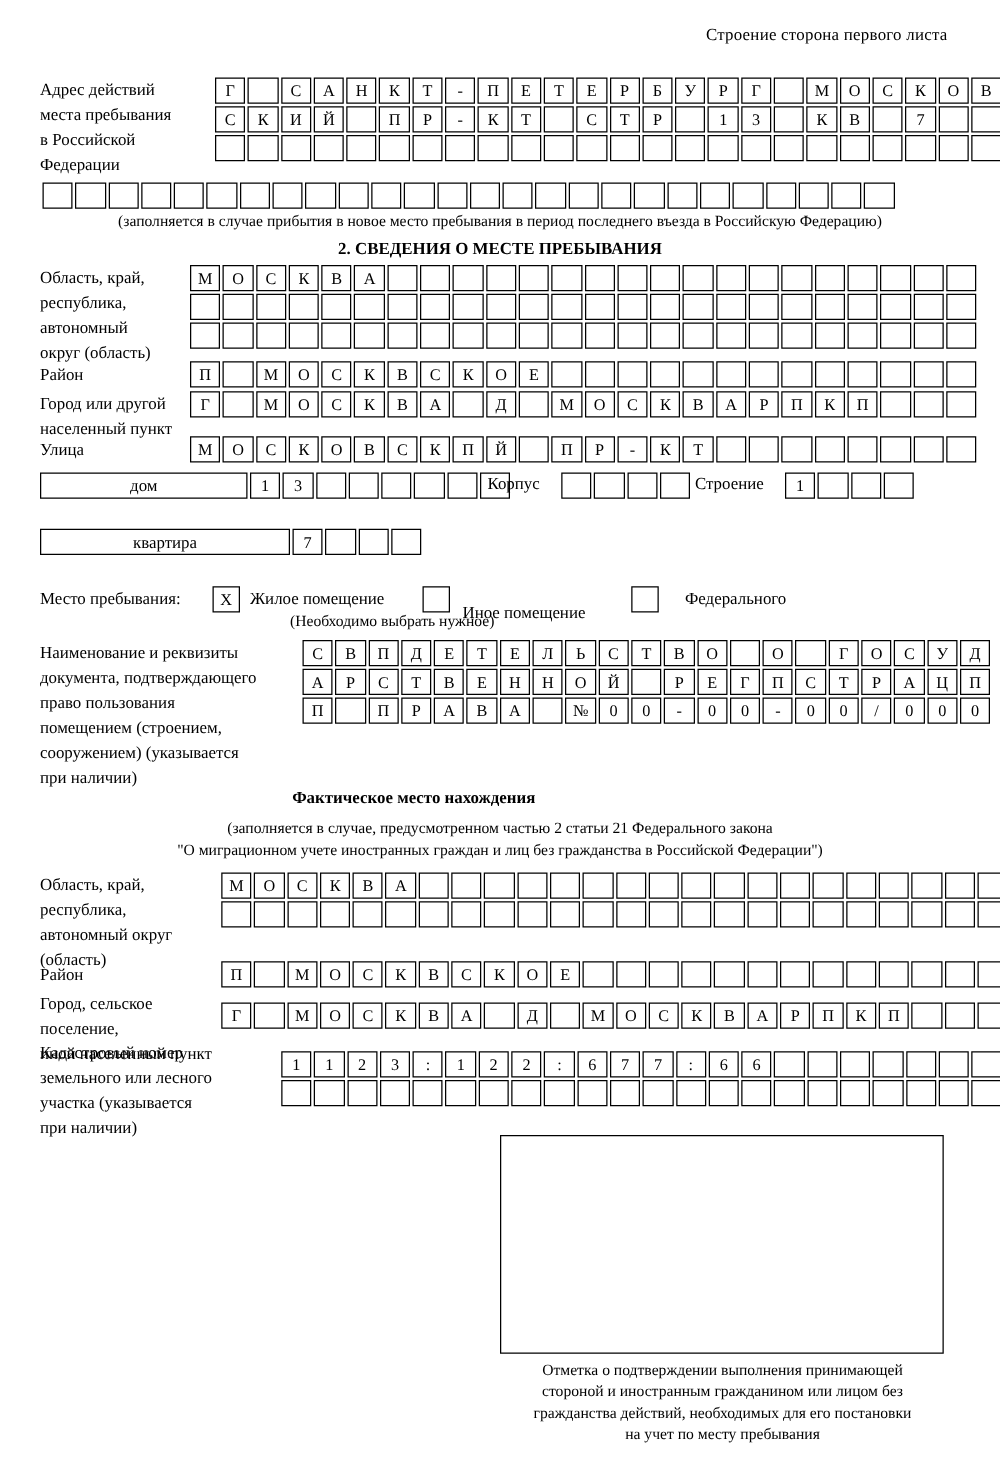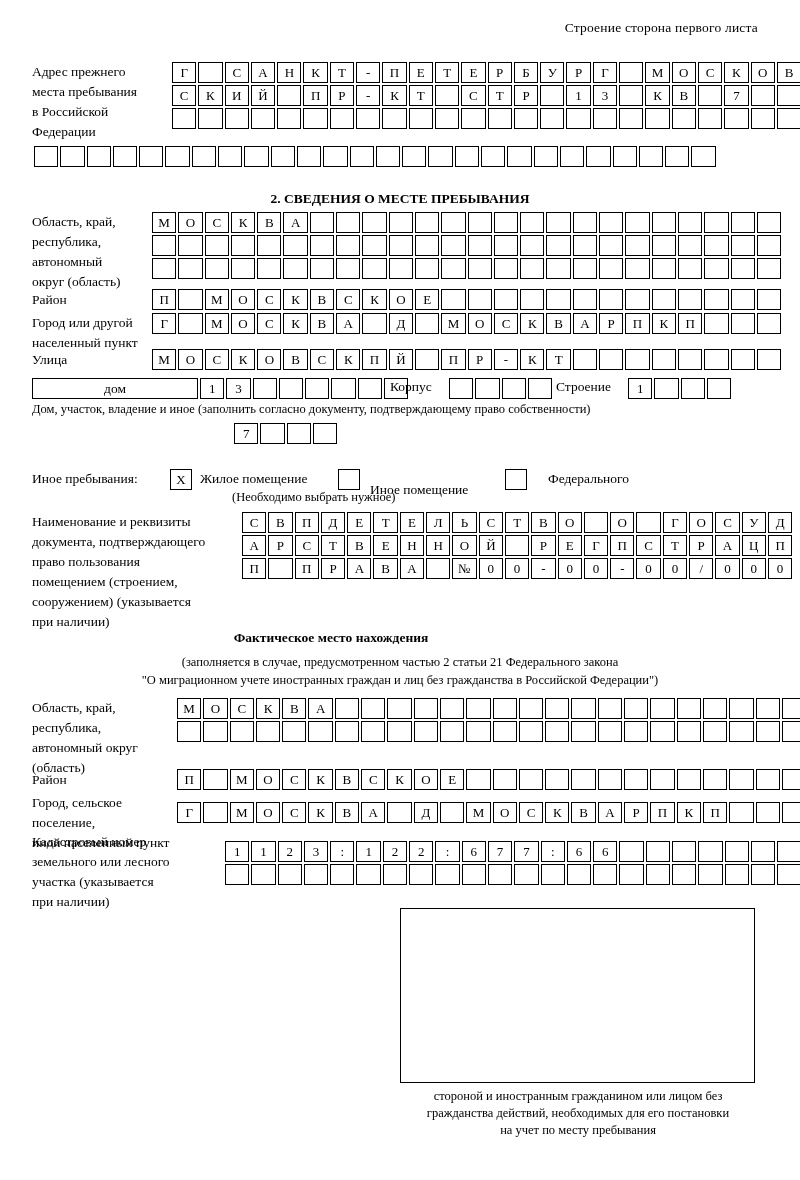--- a/index.html
+++ b/index.html
@@ -99,21 +99,21 @@
   }
 </style>
 </head>
 <body>
 
 <div class="page">
 
   <div class="hdr-right">Строение сторона первого листа</div>
 
   <div class="abs" style="left:32px; top:62px; width:140px;">
-    <div class="lbl">Адрес прежнего
+    <div class="lbl">Адрес действий
 места пребывания
 в Российской
 Федерации</div>
   </div>
 
   <div class="abs" id="prev-rows" style="left:172px; top:62px;">
       <div class="cells">
         <div class="cell" style="width: 24.3px;">Г</div>
         <div class="cell" style="width: 24.3px;"></div>
         <div class="cell" style="width: 24.3px;">С</div>
@@ -216,20 +216,21 @@
         <div class="cell" style="width: 24.3px;"></div>
         <div class="cell" style="width: 24.3px;"></div>
         <div class="cell" style="width: 24.3px;"></div>
         <div class="cell" style="width: 24.3px;"></div>
         <div class="cell" style="width: 24.3px;"></div>
         <div class="cell" style="width: 24.3px;"></div>
         <div class="cell" style="width: 24.3px;"></div>
       </div>
     </div>
 
+  <div class="abs note" style="left:0; top:170px; width:800px;">(заполняется в случае прибытия в новое место пребывания в период последнего въезда в Российскую Федерацию)</div>
 
   <div class="abs center bold" style="left:0; top:191px; width:800px; font-size:13.5px;">2. СВЕДЕНИЯ О МЕСТЕ ПРЕБЫВАНИЯ</div>
 
   <div class="abs" style="left:32px; top:212px; width:130px;">
     <div class="lbl">Область, край,
 республика,
 автономный
 округ (область)</div>
   </div>
   <div class="abs" id="s2-region" style="left:152px; top:212px;">
@@ -431,32 +432,32 @@
   <div class="abs lbl" style="left:556px; top:377px;">Строение</div>
   <div class="abs" id="s2-stroenie" style="left:628px; top:378px;">
       <div class="cells">
         <div class="cell" style="width: 24.3px;">1</div>
         <div class="cell" style="width: 24.3px;"></div>
         <div class="cell" style="width: 24.3px;"></div>
         <div class="cell" style="width: 24.3px;"></div>
       </div>
     </div>
 
-  <div class="abs small" style="left:32px; top:402px;">Дом, участок, владение и иное (заполнить согласно документу, подтверждающему право собственности)</div>
-
+
+  <div class="abs boxwide" style="left:32px; top:423px; width:200px;">квартира</div>
   <div class="abs" id="s2-flat" style="left:234px; top:423px;">
       <div class="cells">
         <div class="cell" style="width: 24.3px;">7</div>
         <div class="cell" style="width: 24.3px;"></div>
         <div class="cell" style="width: 24.3px;"></div>
         <div class="cell" style="width: 24.3px;"></div>
       </div>
     </div>
 
-  <div class="abs lbl" style="left:32px; top:469px;">Иное пребывания:</div>
+  <div class="abs lbl" style="left:32px; top:469px;">Место пребывания:</div>
   <div class="abs checkbox" style="left:170px; top:469px;">X</div>
   <div class="abs lbl" style="left:200px; top:469px;">Жилое помещение</div>
   <div class="abs checkbox" style="left:338px; top:469px;"></div>
   <div class="abs lbl" style="left:370px; top:480px;">Иное помещение</div>
   <div class="abs checkbox" style="left:505px; top:469px;"></div>
   <div class="abs lbl" style="left:548px; top:469px;">Федерального</div>
   <div class="abs small" style="left:232px; top:490px;">(Необходимо выбрать нужное)</div>
 
   <div class="abs" style="left:32px; top:512px; width:210px;">
     <div class="lbl">Наименование и реквизиты
@@ -718,18 +719,19 @@
         <div class="cell" style="width: 24.3px;"></div>
         <div class="cell" style="width: 24.3px;"></div>
         <div class="cell" style="width: 24.3px;"></div>
         <div class="cell" style="width: 24.3px;"></div>
         <div class="cell" style="width: 24.3px;"></div>
       </div>
     </div>
 
   <div class="sig-box" style="left:400px; top:908px; width:355px; height:175px;"></div>
   <div class="footnote" style="left:390px; top:1088px; width:376px;">
+    <div>Отметка о подтверждении выполнения принимающей</div>
     <div>стороной и иностранным гражданином или лицом без</div>
     <div>гражданства действий, необходимых для его постановки</div>
     <div>на учет по месту пребывания</div>
   </div>
 
 </div>
 
 </body></html>

